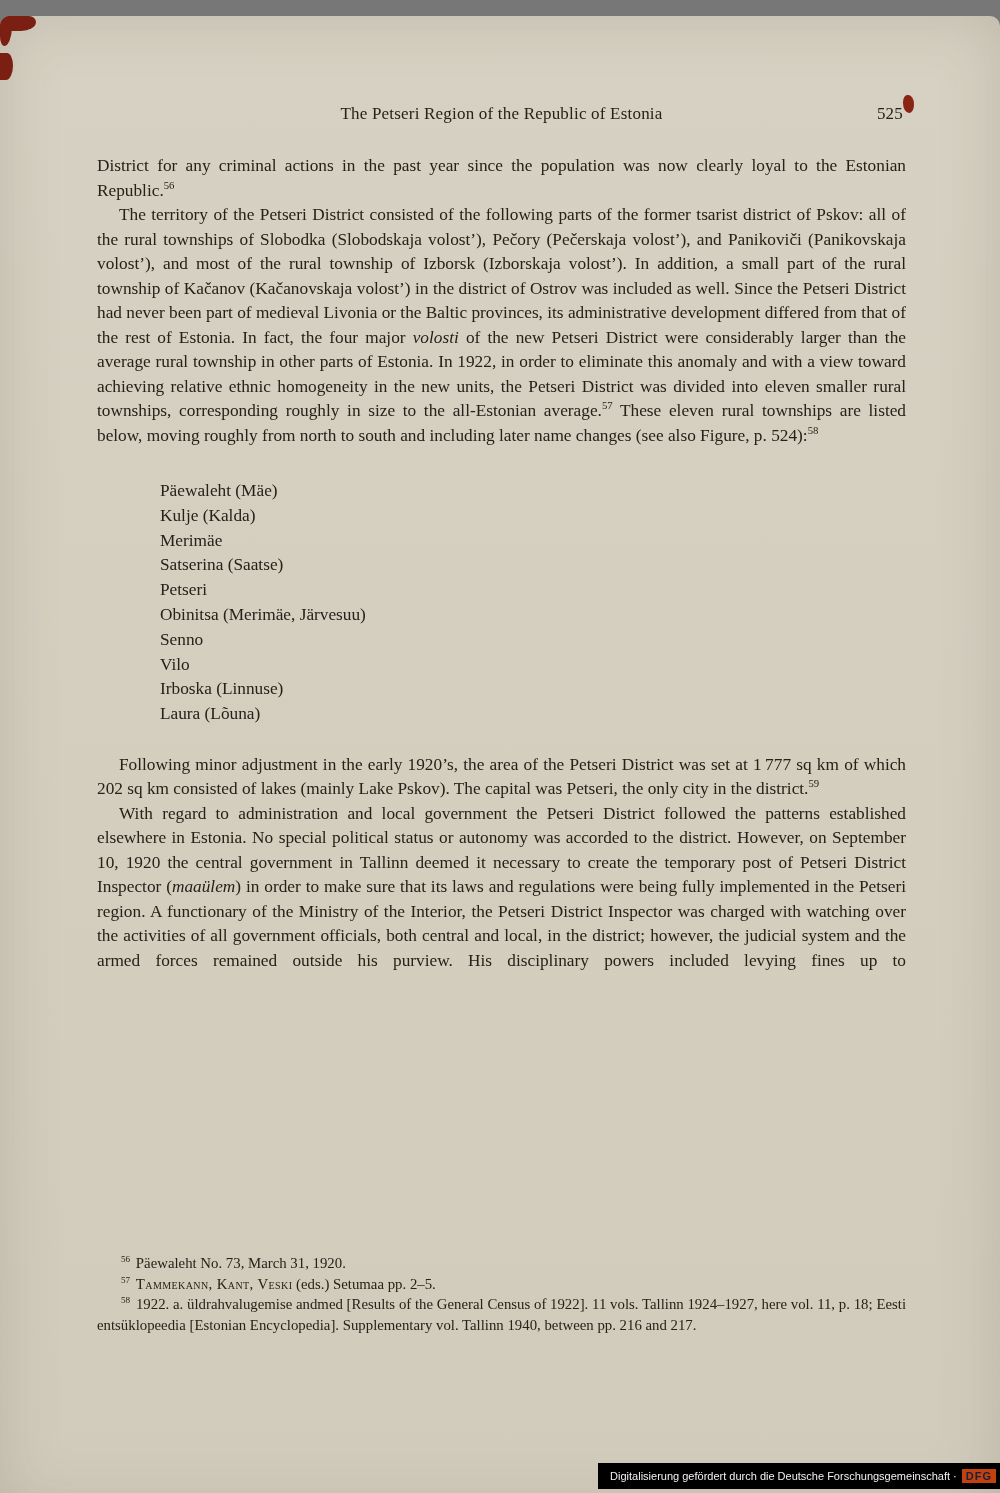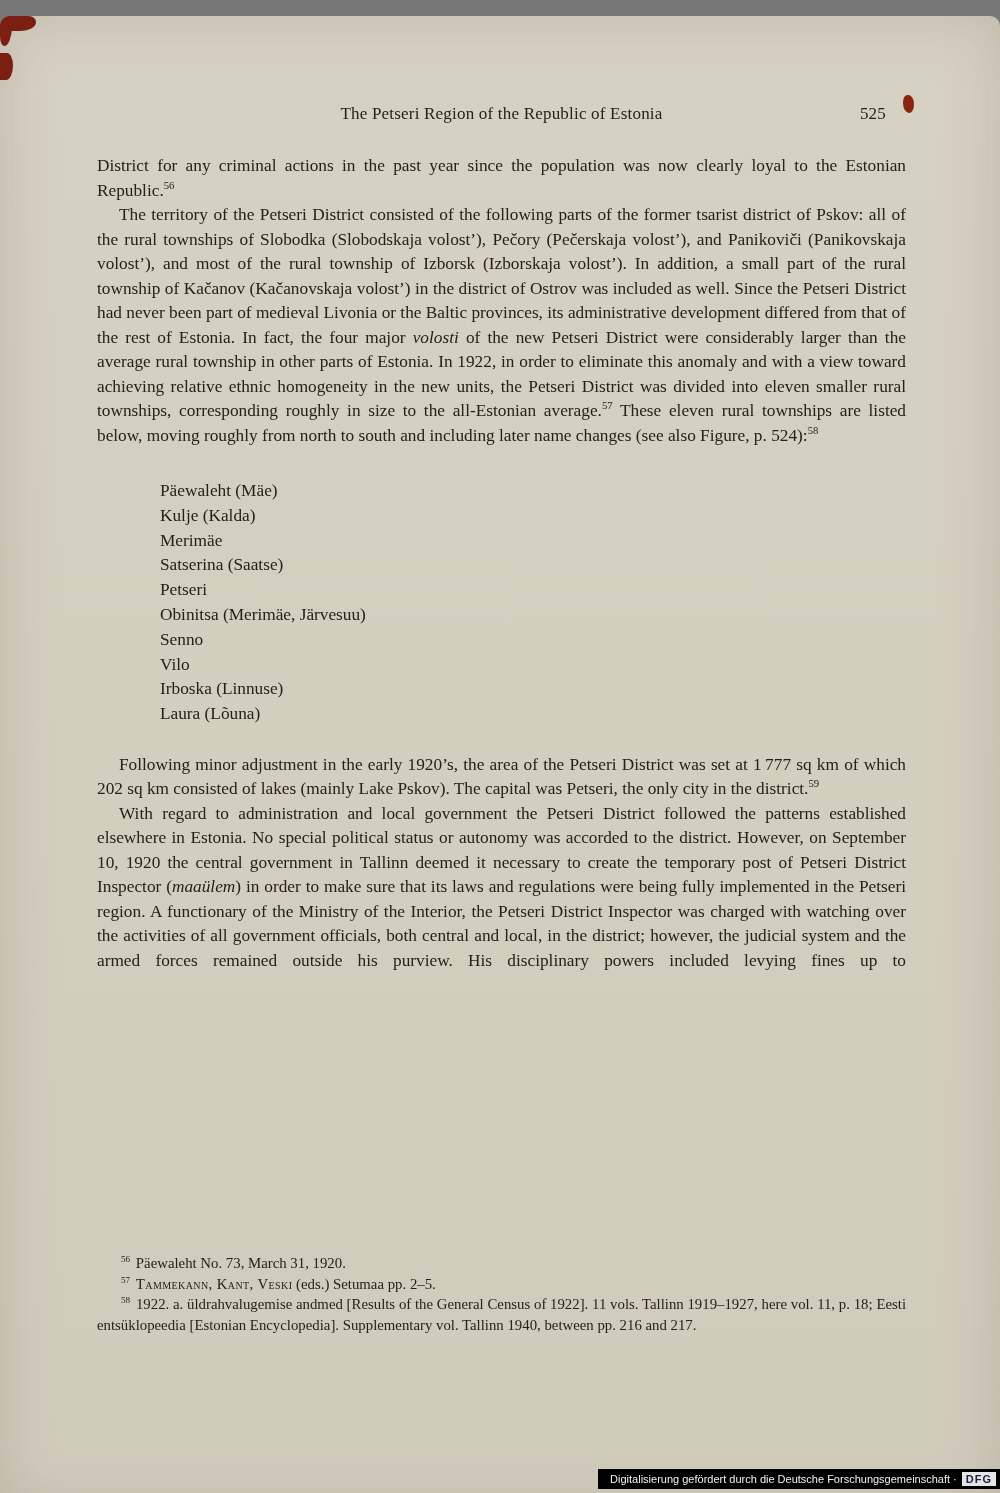--- a/index.html
+++ b/index.html
@@ -24,21 +24,21 @@
   .mark-left-blob { top: 37px; left: 0; width: 13px; height: 27px; border-radius: 0 60% 70% 0; }
   .mark-right-dash { top: 79px; left: 903px; width: 11px; height: 18px; border-radius: 40% 50% 45% 55%; background: #8a2413; }
 
   .header {
     position: absolute;
     top: 88px; left: 97px; width: 809px;
     font-size: 17px;
     letter-spacing: 0.2px;
   }
   .running-title { display: block; text-align: center; }
-  .page-number { position: absolute; right: 20px; top: 0; }
+  .page-number { position: absolute; right: 3px; top: 0; }
 
   .page-body {
     position: absolute;
     top: 138px; left: 97px; width: 809px;
     font-size: 17.3px;
     line-height: 24.5px;
     text-align: justify;
   }
   .para { margin: 0; }
   .para.indent { text-indent: 22px; }
@@ -62,34 +62,34 @@
     line-height: 20.6px;
     text-align: justify;
   }
   .footnote { text-indent: 24px; }
   .footnote sup { margin-right: 2px; }
   .sc { font-variant: small-caps; letter-spacing: 0.4px; }
 
   .footer-bar {
     position: absolute;
     right: 0; bottom: 20px;
-    height: 20px;
+    height: 26px;
     background: #000;
     color: #f2f2f2;
     display: flex;
     align-items: center;
     gap: 5px;
     padding: 0 4px 0 12px;
     font-family: "Liberation Sans", "DejaVu Sans", sans-serif;
     font-size: 11px;
     white-space: nowrap;
   }
   .dfg-logo {
     display: inline-block;
-    background: #e5e5e5;
+    background: #c2410c;
     color: #16223f;
     font-weight: bold;
     font-size: 11px;
     letter-spacing: 1px;
     padding: 1px 4px;
   }
 </style>
 </head>
 <body>
 
@@ -120,21 +120,21 @@
         <div class="township-item">Irboska (Linnuse)</div>
         <div class="township-item">Laura (Lõuna)</div>
       </div>
       <p class="para indent"><span>Following minor adjustment in the early 1920’s, the area of the Petseri District was set at 1 777 sq km of which 202 sq km consisted of lakes (mainly Lake Pskov). The capital was Petseri, the only city in the district.</span><sup>59</sup></p>
       <p class="para indent justify-last"><span>With regard to administration and local government the Petseri District followed the patterns established elsewhere in Estonia. No special political status or autonomy was accorded to the district. However, on September 10, 1920 the central government in Tallinn deemed it necessary to create the temporary post of Petseri District Inspector (</span><i>maaülem</i><span>) in order to make sure that its laws and regulations were being fully implemented in the Petseri region. A functionary of the Ministry of the Interior, the Petseri District Inspector was charged with watching over the activities of all government officials, both central and local, in the district; however, the judicial system and the armed forces remained outside his purview. His disciplinary powers included levying fines up to</span></p>
     </div>
 
   <div class="footnotes">
       <p class="footnote"><sup>56</sup><span> Päewaleht No. 73, March 31, 1920.</span></p>
       <p class="footnote"><sup>57</sup><span> </span><span class="sc">Tammekann, Kant, Veski</span><span> (eds.) Setumaa pp. 2–5.</span></p>
-      <p class="footnote"><sup>58</sup><span> 1922. a. üldrahvalugemise andmed [Results of the General Census of 1922]. 11 vols. Tallinn 1919–1927, here vol. 11, p. 18; Eesti entsüklopeedia [Estonian Encyclopedia]. Supplementary vol. Tallinn 1940, between pp. 216 and 217.</span></p>
+      <p class="footnote"><sup>58</sup><span> 1922. a. üldrahvalugemise andmed [Results of the General Census of 1922]. 11 vols. Tallinn 1924–1927, here vol. 11, p. 18; Eesti entsüklopeedia [Estonian Encyclopedia]. Supplementary vol. Tallinn 1940, between pp. 216 and 217.</span></p>
     </div>
 
   <div class="footer-bar">
     <span>Digitalisierung gefördert durch die Deutsche Forschungsgemeinschaft ·</span>
     <span class="dfg-logo">DFG</span>
   </div>
 
 </div>
 
 </body></html>

